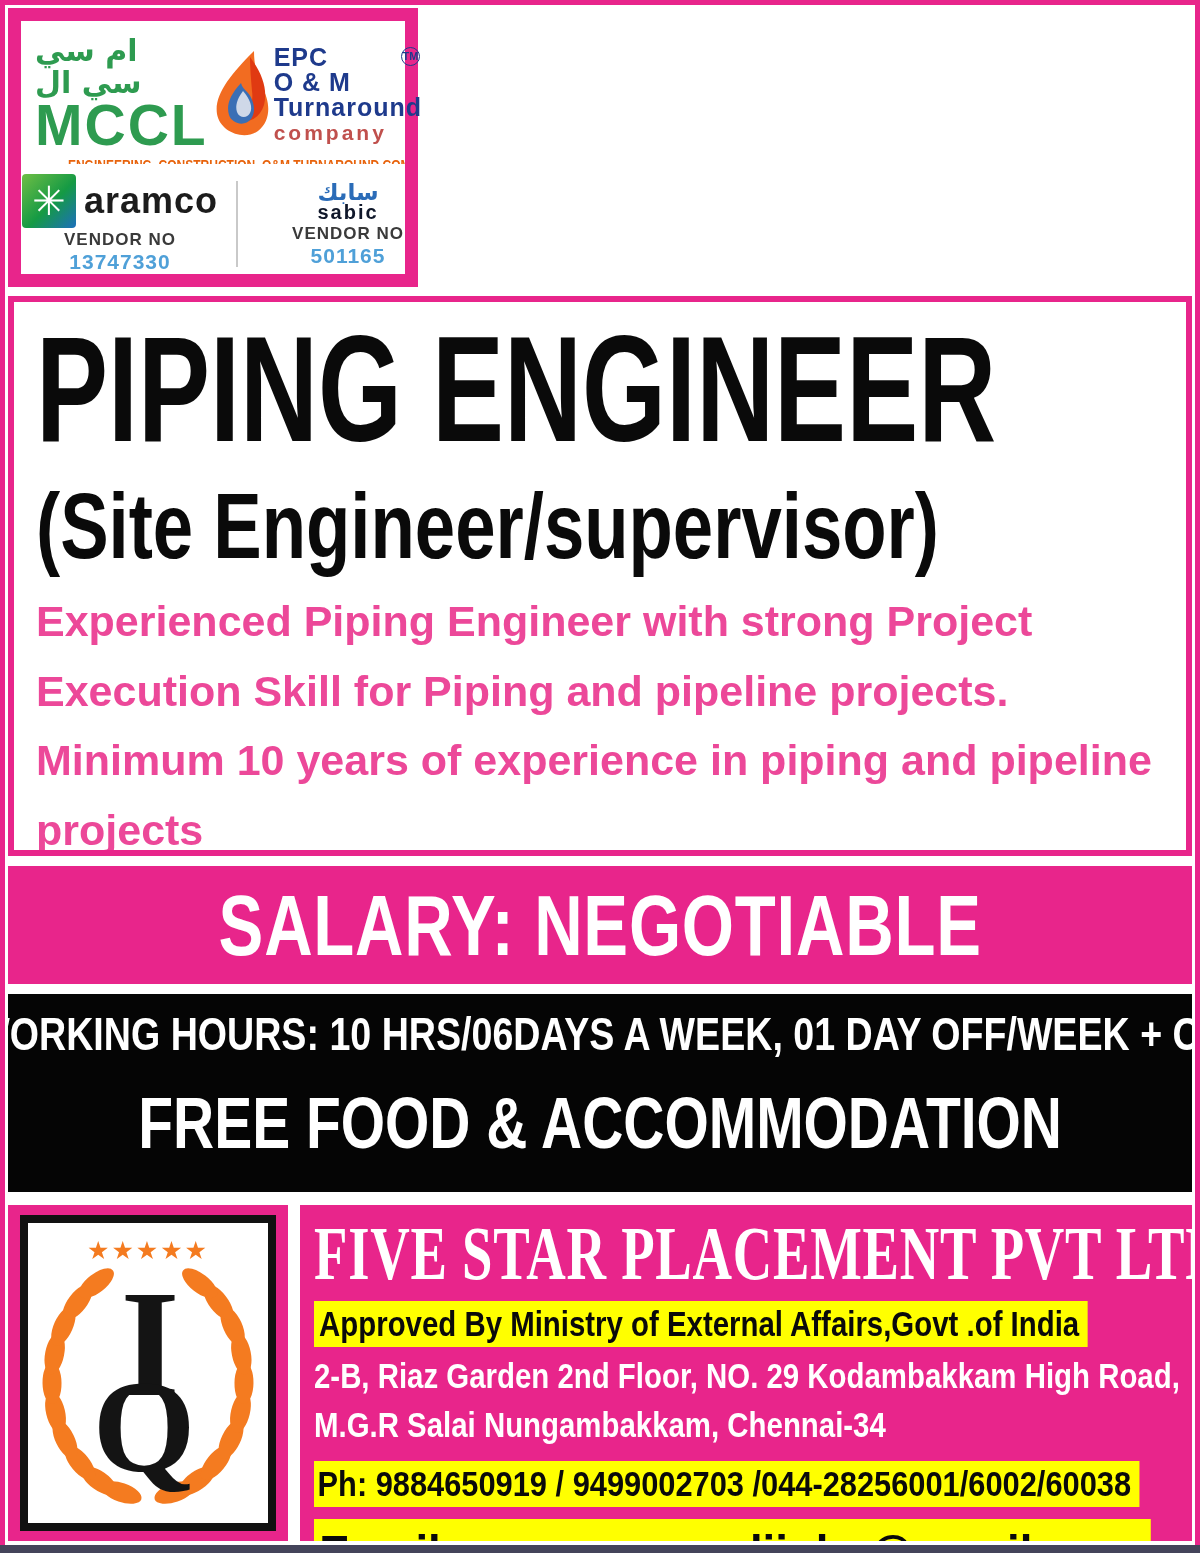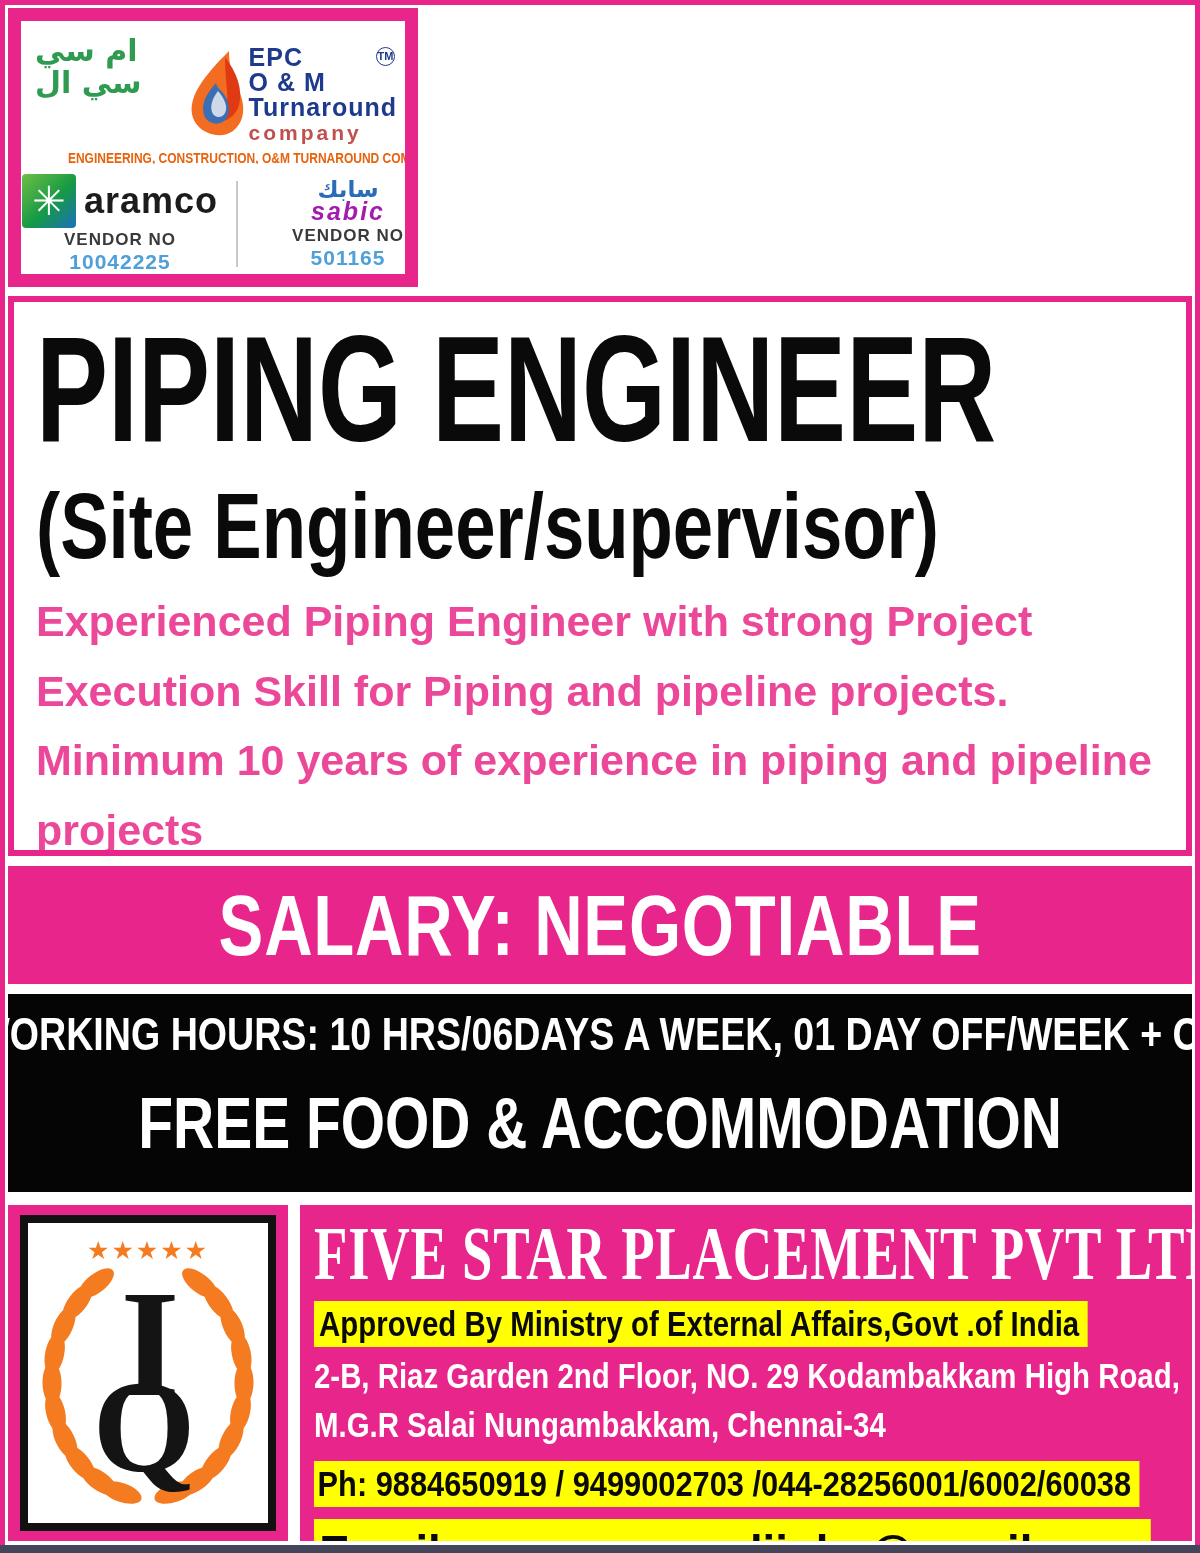--- a/index.html
+++ b/index.html
@@ -37,21 +37,21 @@
   .aramco-line{display:flex;align-items:center;}
   .aramco-sq{width:54px;height:54px;border-radius:4px;background:linear-gradient(135deg,#6fbe45 0%,#159a44 55%,#1c6fbd 100%);
     display:flex;align-items:center;justify-content:center;margin-right:8px;}
   .aramco-burst{color:#ffffff;font-size:40px;line-height:1;}
   .aramco-word{font-weight:bold;font-size:36px;color:#1c1c1c;letter-spacing:1px;}
   .vendor-label{font-weight:bold;font-size:17px;color:#3a3a3a;margin-top:2px;letter-spacing:1px;}
   .vendor-no{font-weight:bold;font-size:21px;color:#4fa0d8;letter-spacing:1px;}
   .vendor-divider{width:2px;height:86px;background:#c9c9c9;margin:0 18px;}
   .sabic-cell{display:flex;flex-direction:column;align-items:center;margin-left:36px;}
   .sabic-arabic{font-family:"DejaVu Sans",sans-serif;font-weight:bold;font-size:23px;color:#2b6cb8;line-height:1;}
-  .sabic-word{font-weight:bold;font-style:italic;font-size:25px;color:#a21caf;letter-spacing:2px;line-height:1;margin-top:-2px;}
+  .sabic-word{font-weight:bold;font-size:20px;color:#0f172a;letter-spacing:2px;line-height:1;margin-top:-2px;}
 
   .urgent-box{
     position:absolute;left:424px;top:8px;width:768px;height:279px;background:#e8258b;
     display:flex;flex-direction:column;align-items:center;justify-content:center;text-align:center;overflow:hidden;
   }
   .urgent-line{display:inline-block;transform:scaleX(0.75);transform-origin:center;
     color:#ffffff;font-weight:bold;font-size:78px;line-height:91px;white-space:nowrap;letter-spacing:1px;}
 
   
   .main-box{
@@ -112,20 +112,21 @@
 <div class="poster">
   <div class="edge-left"></div>
   <div class="edge-right"></div>
   <div class="edge-top"></div>
   <div class="edge-bottom"></div>
 
   <div class="mccl-box">
     <div class="mccl-top">
       <div class="mccl-left">
         <div class="mccl-arabic">ام سي سي ال</div>
+        <div class="mccl-name">MCCL</div>
       </div>
       <div class="flame">
         <svg width="62" height="92" viewBox="0 0 62 92">
           <path d="M44 2 C20 26, 4 46, 7 65 C10 83, 34 92, 48 82 C62 71, 60 52, 52 38 C47 28, 44 16, 44 2 Z" fill="#f26c21"></path>
           <path d="M40 8 C52 24, 58 40, 54 56 C50 70, 36 76, 26 70 C38 66, 44 56, 42 42 C41 30, 40 20, 40 8 Z" fill="#e03a12"></path>
           <path d="M31 34 C20 46, 16 56, 19 66 C22 75, 35 78, 41 70 C47 62, 43 50, 38 44 C34 40, 32 38, 31 34 Z" fill="#3b6fb5"></path>
           <path d="M33 42 C27 50, 25 57, 27 63 C29 69, 37 70, 40 64 C43 58, 40 50, 33 42 Z" fill="#cfd8e8"></path>
         </svg>
       </div>
       <div class="epc-col">
@@ -141,21 +142,21 @@
     </div>
     <div class="vendor-row">
       <div class="aramco-cell">
         <div class="aramco-line">
           <div class="aramco-sq">
             <span class="aramco-burst">✳</span>
           </div>
           <span class="aramco-word">aramco</span>
         </div>
         <div class="vendor-label">VENDOR NO</div>
-        <div class="vendor-no">10042225</div>
+        <div class="vendor-no">13747330</div>
       </div>
       <div class="vendor-divider"></div>
       <div class="sabic-cell">
         <div class="sabic-arabic">سابك</div>
         <div class="sabic-word">sabic</div>
         <div class="vendor-label">VENDOR NO</div>
         <div class="vendor-no">501165</div>
       </div>
     </div>
   </div>

